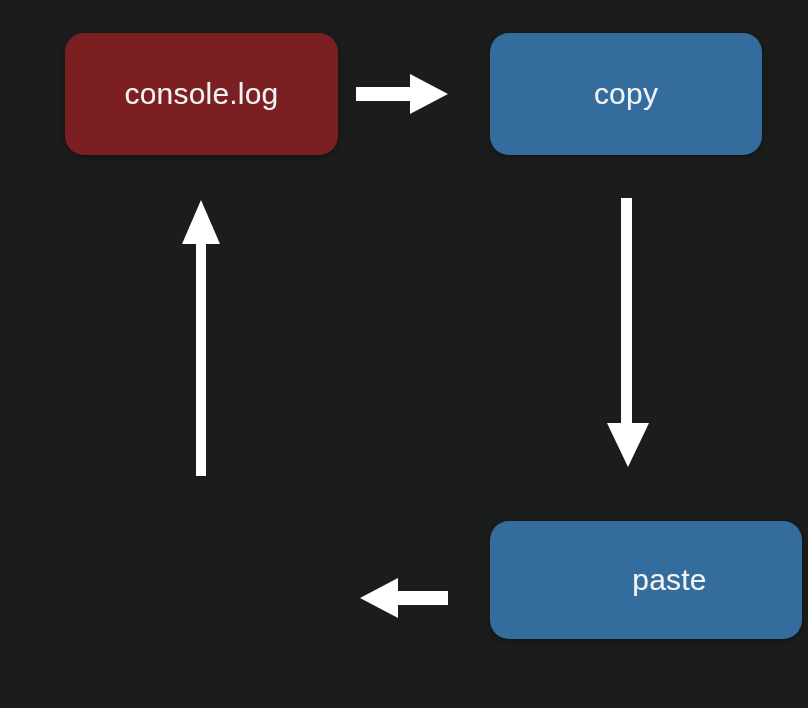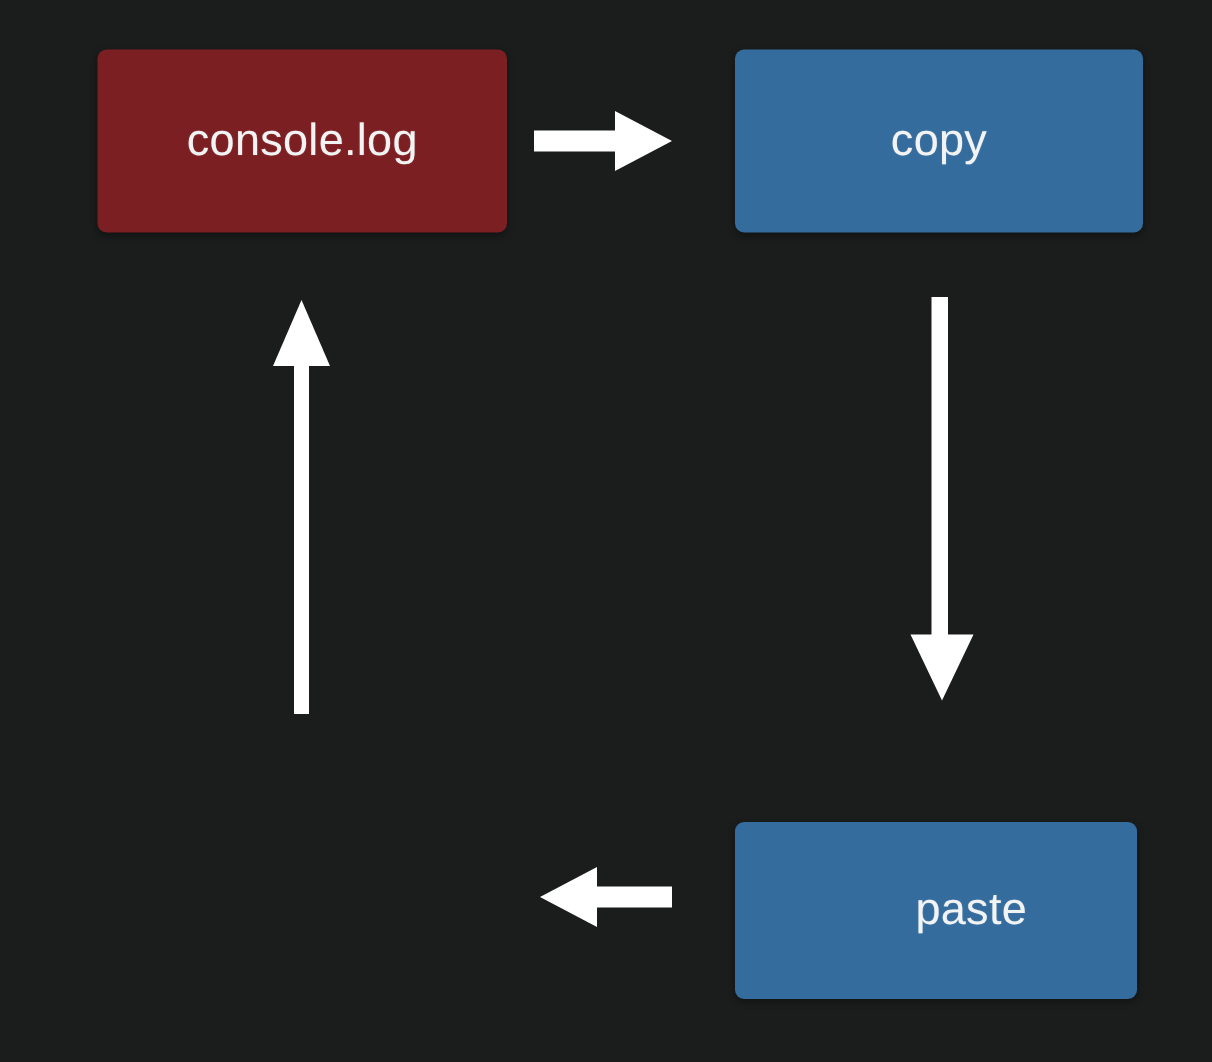--- a/index.html
+++ b/index.html
@@ -18,38 +18,38 @@
     position: relative;
     width: 808px;
     height: 708px;
     background: #1b1d1d;
   }
   .node {
     position: absolute;
     display: flex;
     align-items: center;
     justify-content: center;
-    border-radius: 6px;
+    border-radius: 19px;
     box-sizing: border-box;
     box-shadow: 0 2px 5px rgba(0,0,0,0.35);
   }
   .node-label {
     color: #f2f3f3;
     font-size: 30px;
     font-weight: 300;
     letter-spacing: 0.2px;
     line-height: 1;
     white-space: nowrap;
     text-shadow: 0 0 1px rgba(255,255,255,0.25);
   }
   
   #node-console-log { left: 65px;  top: 33px;  width: 273px; height: 122px; }
   #node-copy        { left: 490px; top: 33px;  width: 272px; height: 122px; text-align: center; }
   #node-run-test    { left: 65px;  top: 514px; width: 273px; height: 120px; }
-  #node-paste       { left: 490px; top: 548px; width: 268px; height: 118px; padding-left: 47px; }
+  #node-paste       { left: 490px; top: 521px; width: 312px; height: 118px; padding-left: 47px; }
 
   .edge {
     position: absolute;
     overflow: visible;
   }
   .edge svg { display: block; overflow: visible; }
 
   #edge-console-to-copy { left: 352px; top: 66px;  width: 104px; height: 56px; }
   #edge-copy-to-paste   { left: 598px; top: 190px; width: 60px;  height: 286px; }
   #edge-paste-to-run    { left: 352px; top: 570px; width: 104px; height: 56px; }

